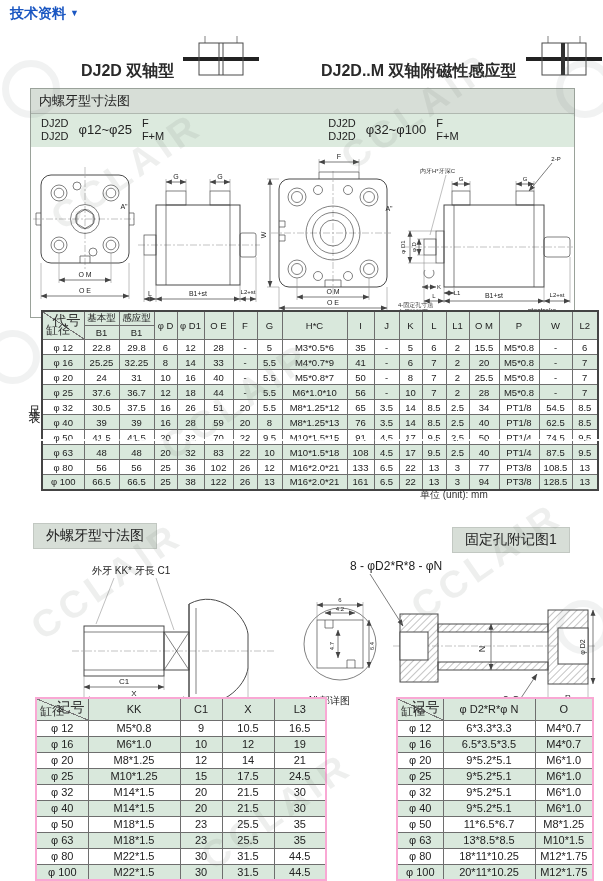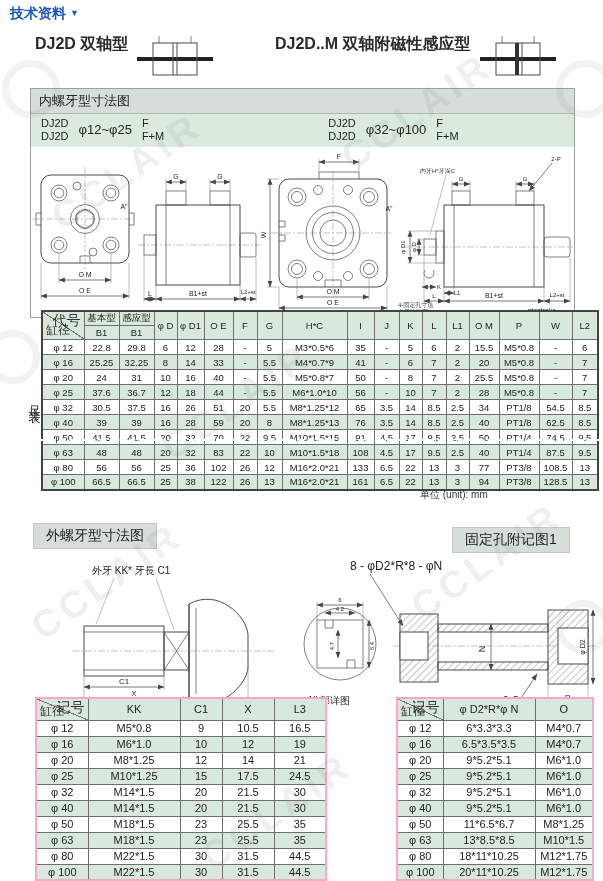--- a/index.html
+++ b/index.html
@@ -8,21 +8,21 @@
         font-family:"Liberation Sans","DejaVu Sans",sans-serif;color:#222;}
   
   .wm{position:absolute;z-index:6;pointer-events:none;color:rgba(120,132,126,0.13);
       font-weight:bold;font-size:38px;letter-spacing:5px;transform:rotate(-35deg);white-space:nowrap;}
   .ring{position:absolute;z-index:6;pointer-events:none;border:7px solid rgba(120,132,126,0.10);border-radius:50%;}
   
   .breadcrumb{position:absolute;top:5px;left:10px;color:#1b57c2;font-weight:bold;font-size:14px;z-index:2;}
   .breadcrumb .tri{font-size:9px;margin-left:4px;vertical-align:2px;}
   
   .prod-row{position:absolute;top:30px;left:30px;width:565px;height:56px;z-index:2;}
-  .prod{position:absolute;display:flex;align-items:flex-start;gap:9px;}
+  .prod{position:absolute;display:flex;align-items:flex-end;gap:9px;margin-left:46px;}
   .prod-title{font-size:16px;font-weight:bold;color:#2a2a2a;white-space:nowrap;}
   
   .panel{position:absolute;top:88px;left:30px;width:543px;z-index:2;border:1px solid #9aa29a;background:#fff;}
   .panel-title{background:#d7ded7;border-bottom:1px solid #b0b8b0;padding:3px 8px;font-size:13px;color:#222;}
   .variant-bar{background:#dcead f;background:#dceade;display:flex;padding:3px 10px 5px;gap:14px;}
   .variant{display:flex;align-items:center;gap:10px;}
   .variant .models,.variant .opts{display:flex;flex-direction:column;font-size:11px;line-height:1.15;}
   .variant .range{font-size:13px;}
   .variant.v2{margin-left:150px;}
   .drawings{display:flex;background:#fff;height:170px;}

